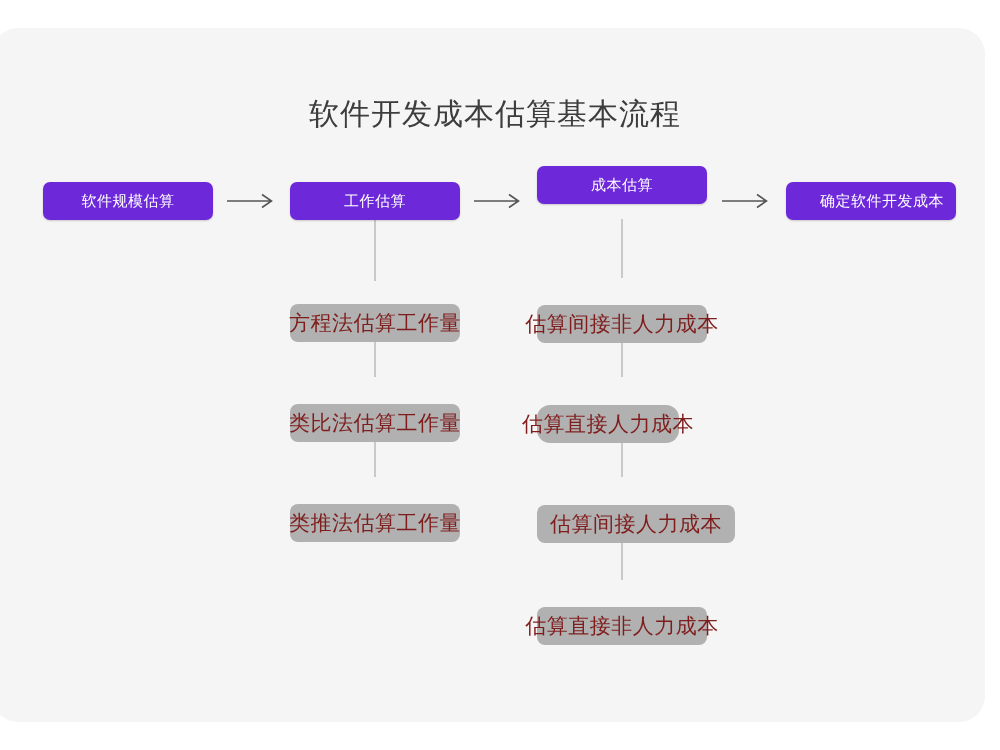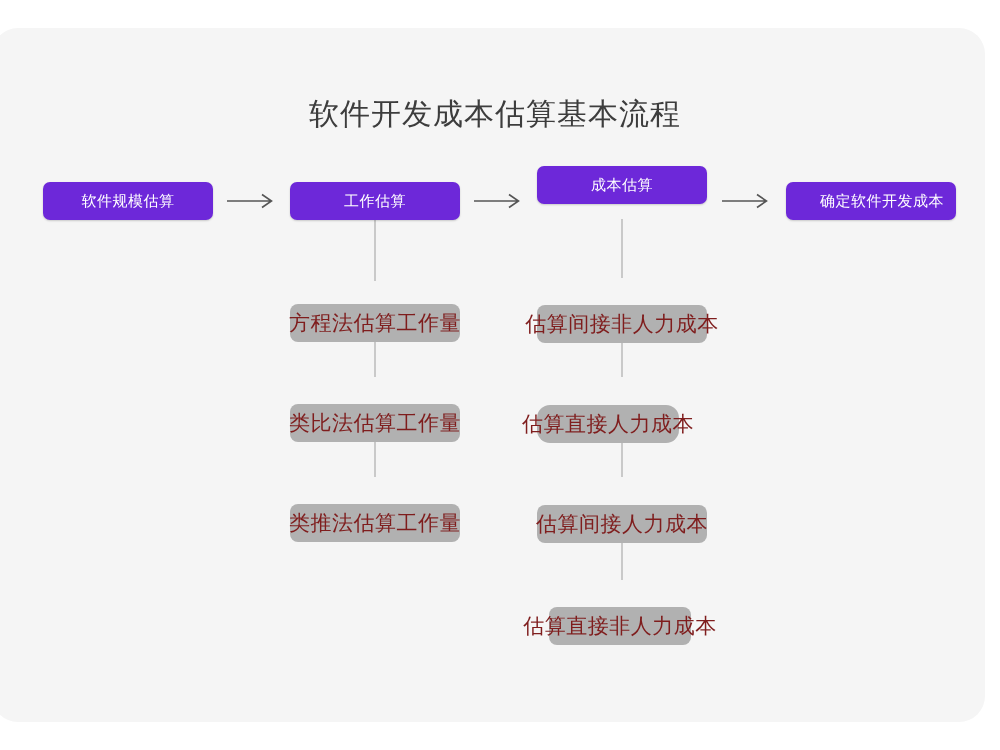--- a/index.html
+++ b/index.html
@@ -158,21 +158,21 @@
   </div>
 
   <div class="node secondary" style="left:537px; top:278px; width:170px;">
     <span>估算间接非人力成本</span>
   </div>
 
   <div class="node secondary" style="left:537px; top:378px; width:142px;border-radius:13px;">
     <span>估算直接人力成本</span>
   </div>
 
-  <div class="node secondary" style="left:537px; top:478px; width:170px;">
+  <div class="node secondary" style="left:537px; top:478px; width:198px;">
     <span>估算间接人力成本</span>
   </div>
 
-  <div class="node secondary" style="left:549px; top:580px; width:142px;">
+  <div class="node secondary" style="left:537px; top:580px; width:170px;">
     <span>估算直接非人力成本</span>
   </div>
 
 </div>
 
 </body></html>

